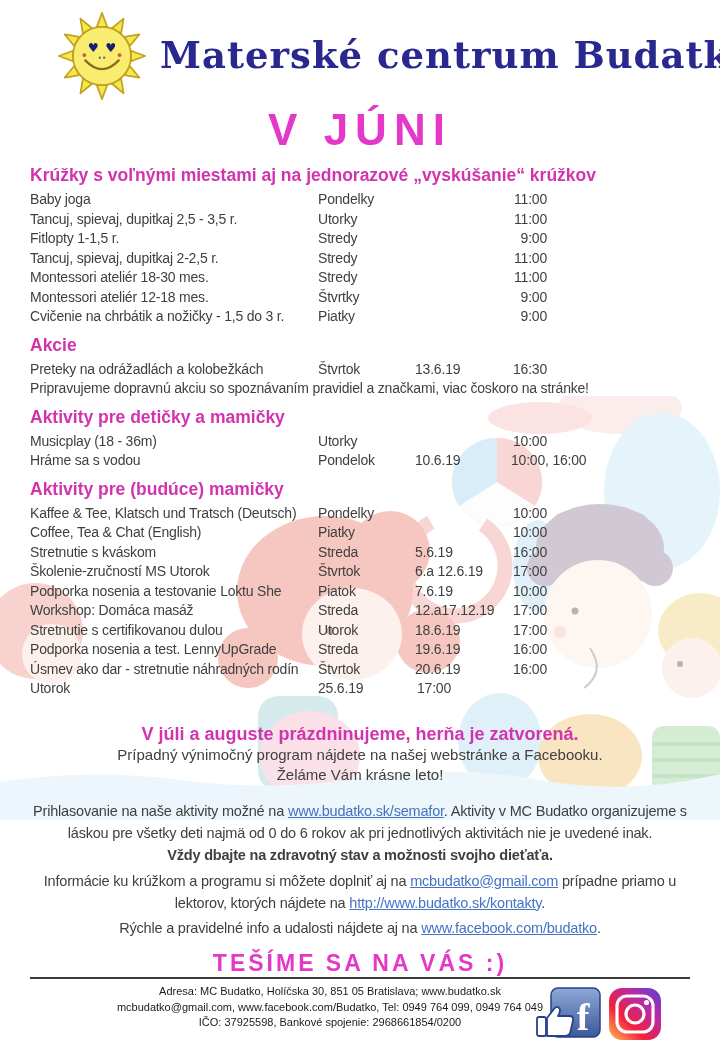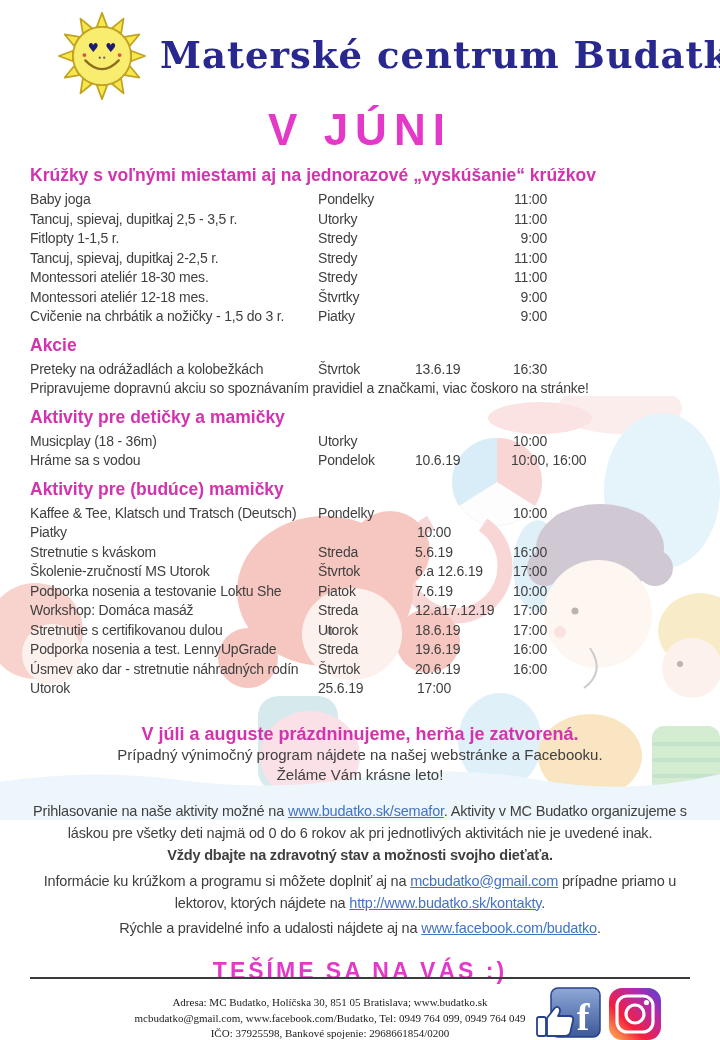--- a/index.html
+++ b/index.html
@@ -30,27 +30,27 @@
   .center { text-align:center; }
   .holiday { font-size:18px; font-weight:bold; color:var(--pink,#d233ae);
              margin-top:24px; line-height:22px; }
   .closing-line { font-size:15px; line-height:20px; }
   .para { margin:15px -10px 0 -10px; font-size:14.5px; letter-spacing:-0.2px;
           line-height:22px; text-align:center; }
   .para2 { margin-top:4px; }
   .para3 { margin-top:3px; }
   .bold { font-weight:bold; }
   .lnk { color:var(--link,#4472c4); text-decoration:underline; cursor:pointer; }
-  .farewell { text-align:center; margin-top:18px; font-size:23px; font-weight:bold;
+  .farewell { text-align:center; margin-top:10px; font-size:23px; font-weight:bold;
               letter-spacing:3px; color:var(--pink_bright,#e438c8); line-height:28px; }
 
   .footer { position:absolute; z-index:2; top:977px; left:30px; right:30px;
             border-top:2px solid #3b3b3b; height:62px; }
-  .footer-text { width:600px; padding-top:16px; font-size:11px; line-height:15.5px;
-                 text-align:center; color:#1a1a1a;font-family:Liberation Serif, serif; }
+  .footer-text { width:600px; padding-top:5px; font-size:11px; line-height:15.5px;
+                 text-align:center; color:#1a1a1a; }
   .social { position:absolute; top:8px; right:28px; display:flex; gap:7px; align-items:flex-start; }
 </style>
 </head>
 <body>
 
 <div class="page">
 
   <svg class="watermark" viewBox="0 0 720 424">
     <g opacity="0.5">
       <ellipse cx="620" cy="12" rx="62" ry="26" fill="#FBDCDC"></ellipse>
@@ -198,20 +198,21 @@
 
     <div class="hdr-section">Aktivity pre (budúce) mamičky</div>
     <div class="rows">
       <div class="row">
         <span class="c-name">Kaffee &amp; Tee, Klatsch und Tratsch (Deutsch)</span>
           <span class="c-day">Pondelky</span>
           <span class="c-date"></span>
           <span class="c-time"><span class="t">10:00</span></span>
       </div>
       <div class="row">
+        <span class="c-name">Coffee, Tea &amp; Chat (English)</span>
           <span class="c-day">Piatky</span>
           <span class="c-date"></span>
           <span class="c-time"><span class="t">10:00</span></span>
       </div>
       <div class="row">
         <span class="c-name">Stretnutie s kváskom</span>
           <span class="c-day">Streda</span>
           <span class="c-date">5.6.19</span>
           <span class="c-time"><span class="t">16:00</span></span>
       </div>

